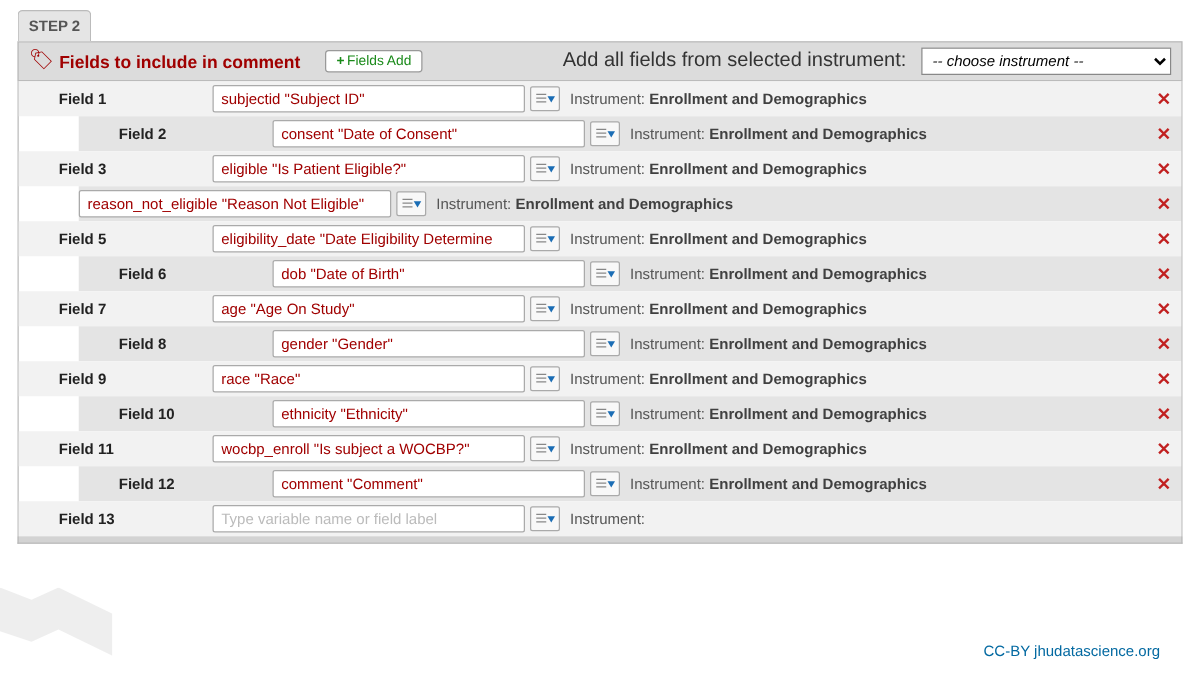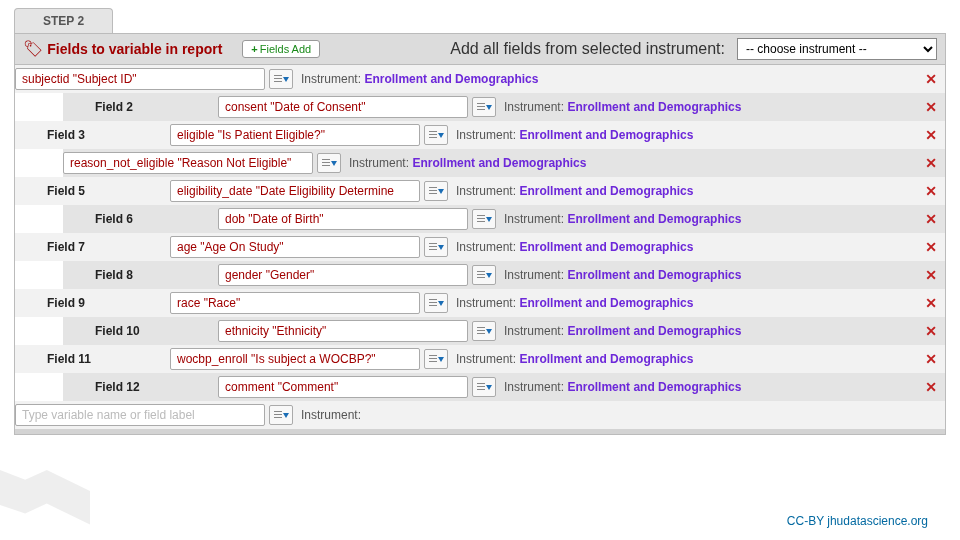--- a/index.html
+++ b/index.html
@@ -1,70 +1,71 @@
 <!DOCTYPE html>
 <html><head>
 <meta charset="utf-8">
 <style>
   * { box-sizing: border-box; font-family: Arial, Helvetica, sans-serif; }
   body { margin: 0; background: #fff; width: 960px; height: 540px; position: relative; }
   .panel { margin: 8px 14px 0 14px; }
-  .tab { display:inline-block; background:#e5e5e5; border:1px solid #bbb; border-bottom:none; border-radius:4px 4px 0 0; padding:5px 28px; font-size:12px; font-weight:bold; color:#555; }
+  .tab { display:inline-block; background:#e5e5e5; border:1px solid #bbb; border-bottom:none; border-radius:4px 4px 0 0; padding:5px 8px; font-size:12px; font-weight:bold; color:#555; }
   .bar { background:#dcdcdc; border:1px solid #bbb; display:flex; align-items:center; padding:4px 8px; font-size:12px; }
   .tags-icon { color:#a00000; font-size:16px; margin-right:4px; line-height:1; }
   .section-title { color:#a00000; font-weight:bold; font-size:14px; margin-right:20px; }
   .quick-add { background:#fff; border:1px solid #999; border-radius:3px; padding:2px 8px; font-size:11px; cursor:pointer; display:inline-flex; align-items:center; gap:2px; }
   .quick-add .plus { color:#1a8a1a; font-weight:bold; }
   .quick-add .txt { color:#1a8a1a; }
   .spacer { flex:1; }
   .bar-right-label { color:#333; font-size:16px; margin-right:12px; }
-  .instr-select { font-size:12px; padding:2px 4px; width:200px; background:#fff; border:1px solid #888; }
+  .instr-select { font-size:12px; padding:2px 4px; width:200px; background:#fff; border:1px solid #888;font-style:italic; }
   .rows { border-left:1px solid #bbb; border-right:1px solid #bbb; }
   .row { display:flex; align-items:center; font-size:12px; }
   .row.odd { background:#f2f2f2; }
   .row.even { background:#e4e4e4;margin-left:48px; }
   .cell-label { width:155px; padding:4px 0 4px 32px; font-weight:bold; color:#222; }
   .cell-input { width:250px; padding:3px 0; }
   .cell-input input { width:100%; font-size:12px; padding:3px 6px; border:1px solid #aaa; border-radius:2px; color:#a00000; background:#fff; }
   .cell-input input::placeholder { color:#bbb; }
   .cell-btn { width:28px; padding:3px 4px; }
   .mini-btn { width:24px; height:20px; background:#f8f8f8; border:1px solid #aaa; border-radius:2px; cursor:pointer; display:flex; align-items:center; justify-content:center; gap:1px; }
   .mini-btn .lines { display:inline-block; width:8px; height:10px; position:relative; }
   .mini-btn .lines::before, .mini-btn .lines::after, .mini-btn .lines span { content:""; position:absolute; left:0; width:100%; height:1px; background:#888; }
   .mini-btn .lines::before { top:1px; }
   .mini-btn .lines span { top:4px; display:block; }
   .mini-btn .lines::after { top:7px; }
   .mini-btn .caret { width:0; height:0; border-left:3px solid transparent; border-right:3px solid transparent; border-top:5px solid #1a6db5; }
   .cell-instr { flex:1; padding:4px 8px; color:#555; }
-  .cell-instr b { color:#6d28d9;text-align:center; }
+  .cell-instr b { color:#404040;text-align:center; }
   .cell-x { width:28px; text-align:center; color:#c12020; font-weight:bold; font-size:14px; cursor:pointer; }
   .footer-strip { height:6px; background:#d3d3d3; border:1px solid #bbb; border-top:none; }
   .credit { position:absolute; right:32px; bottom:12px; font-size:12px; color:#0369a1; }
   .watermark { position:absolute; left:0; bottom:0; width:90px; height:70px; background:#ebebeb; clip-path: polygon(0 0, 28% 14%, 52% 0, 100% 30%, 100% 78%, 52% 48%, 28% 62%, 0 50%); opacity:0.85; }
 </style>
 </head>
 <body>
 
 <div class="panel">
   <div class="tab">STEP 2</div>
   <div class="bar">
     <span class="tags-icon">🏷</span>
-    <span class="section-title">Fields to variable in report</span>
+    <span class="section-title">Fields to include in comment</span>
     <span class="quick-add">
       <span class="plus">+</span>
       <span class="txt">Fields Add</span>
     </span>
     <span class="spacer"></span>
     <span class="bar-right-label">Add all fields from selected instrument:</span>
     <select class="instr-select">
       <option>-- choose instrument --</option>
     </select>
   </div>
   <div class="rows" id="rows-container">
       <div class="row odd">
+        <div class="cell-label">Field 1</div>
         <div class="cell-input"><input type="text" value="subjectid &quot;Subject ID&quot;" style=""></div>
         <div class="cell-btn">
           <div class="mini-btn">
             <span class="lines">
               <span></span>
             </span>
             <span class="caret"></span>
           </div>
         </div>
         <div class="cell-instr"><span>Instrument:</span> <b>Enrollment and Demographics</b></div>
@@ -217,20 +218,21 @@
             <span class="lines">
               <span></span>
             </span>
             <span class="caret"></span>
           </div>
         </div>
         <div class="cell-instr"><span>Instrument:</span> <b>Enrollment and Demographics</b></div>
         <div class="cell-x">✕</div>
       </div>
       <div class="row odd">
+        <div class="cell-label">Field 13</div>
         <div class="cell-input"><input type="text" value="" placeholder="Type variable name or field label" style=""></div>
         <div class="cell-btn">
           <div class="mini-btn">
             <span class="lines">
               <span></span>
             </span>
             <span class="caret"></span>
           </div>
         </div>
         <div class="cell-instr"><span>Instrument:</span> <b></b></div>

